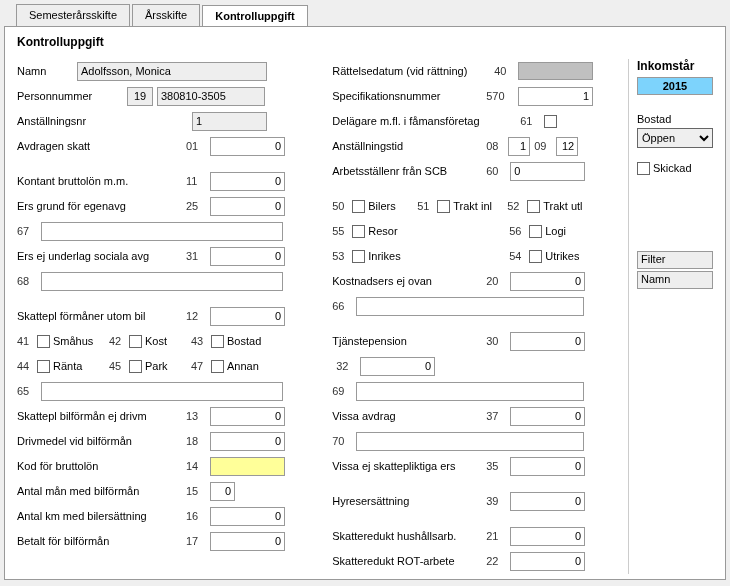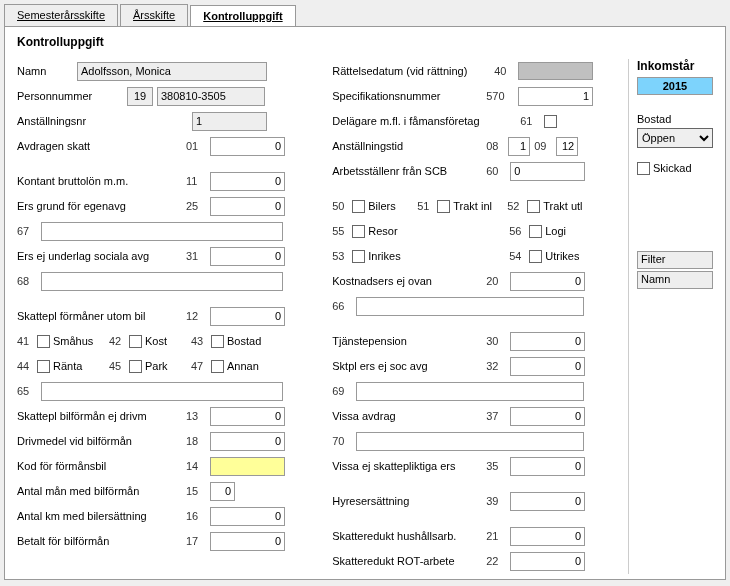--- a/index.html
+++ b/index.html
@@ -7,24 +7,23 @@
     font-family: Tahoma, Arial, sans-serif;
     font-size: 11px;
     background: #efefef;
     width: 730px;
     height: 586px;
     overflow: hidden;
     color: #000;
   }
   .tabs {
     display: flex;
-    padding-left: 4px;
+    padding-left: 16px;
     padding-top: 4px;
     height: 26px;
-    text-decoration: underline;
   }
   .tab {
     border: 1px solid #999;
     border-bottom: none;
     padding: 4px 12px;
     background: #eee;
     margin-right: 2px;
     cursor: pointer;
     font-size: 11px;
   }
@@ -220,21 +219,21 @@
         <span class="lbl" style="width:165px">Skattepl bilförmån ej drivm</span>
         <span class="num" style="width:20px">13</span>
         <input type="text" style="width: 75px;" value="0">
       </div>
       <div class="row">
         <span class="lbl" style="width:165px">Drivmedel vid bilförmån</span>
         <span class="num" style="width:20px">18</span>
         <input type="text" style="width: 75px;" value="0">
       </div>
       <div class="row">
-        <span class="lbl" style="width:165px">Kod för förmånsbil</span>
+        <span class="lbl" style="width:165px">Kod för bruttolön</span>
         <span class="num" style="width:20px">14</span>
         <input type="text" class="yellow left" style="width: 75px;" value="">
       </div>
       <div class="row">
         <span class="lbl" style="width:165px">Antal mån med bilförmån</span>
         <span class="num" style="width:20px">15</span>
         <input type="text" style="width: 25px;" value="0">
       </div>
       <div class="row">
         <span class="lbl" style="width:165px">Antal km med bilersättning</span>
@@ -317,21 +316,20 @@
       </div>
 
       <div style="height:10px"></div>
 
       <div class="row">
         <span class="lbl" style="width:150px">Tjänstepension</span>
         <span class="num" style="width:20px">30</span>
         <input type="text" style="width: 75px;" value="0">
       </div>
       <div class="row">
-        <span class="lbl" style="width:150px">Sktpl ers ej soc avg</span>
         <span class="num" style="width:20px">32</span>
         <input type="text" style="width: 75px;" value="0">
       </div>
       <div class="row">
         <span class="num" style="width:20px;margin-left:0">69</span>
         <input type="text" class="left" style="width: 228px;" value="">
       </div>
       <div class="row">
         <span class="lbl" style="width:150px">Vissa avdrag</span>
         <span class="num" style="width:20px">37</span>

